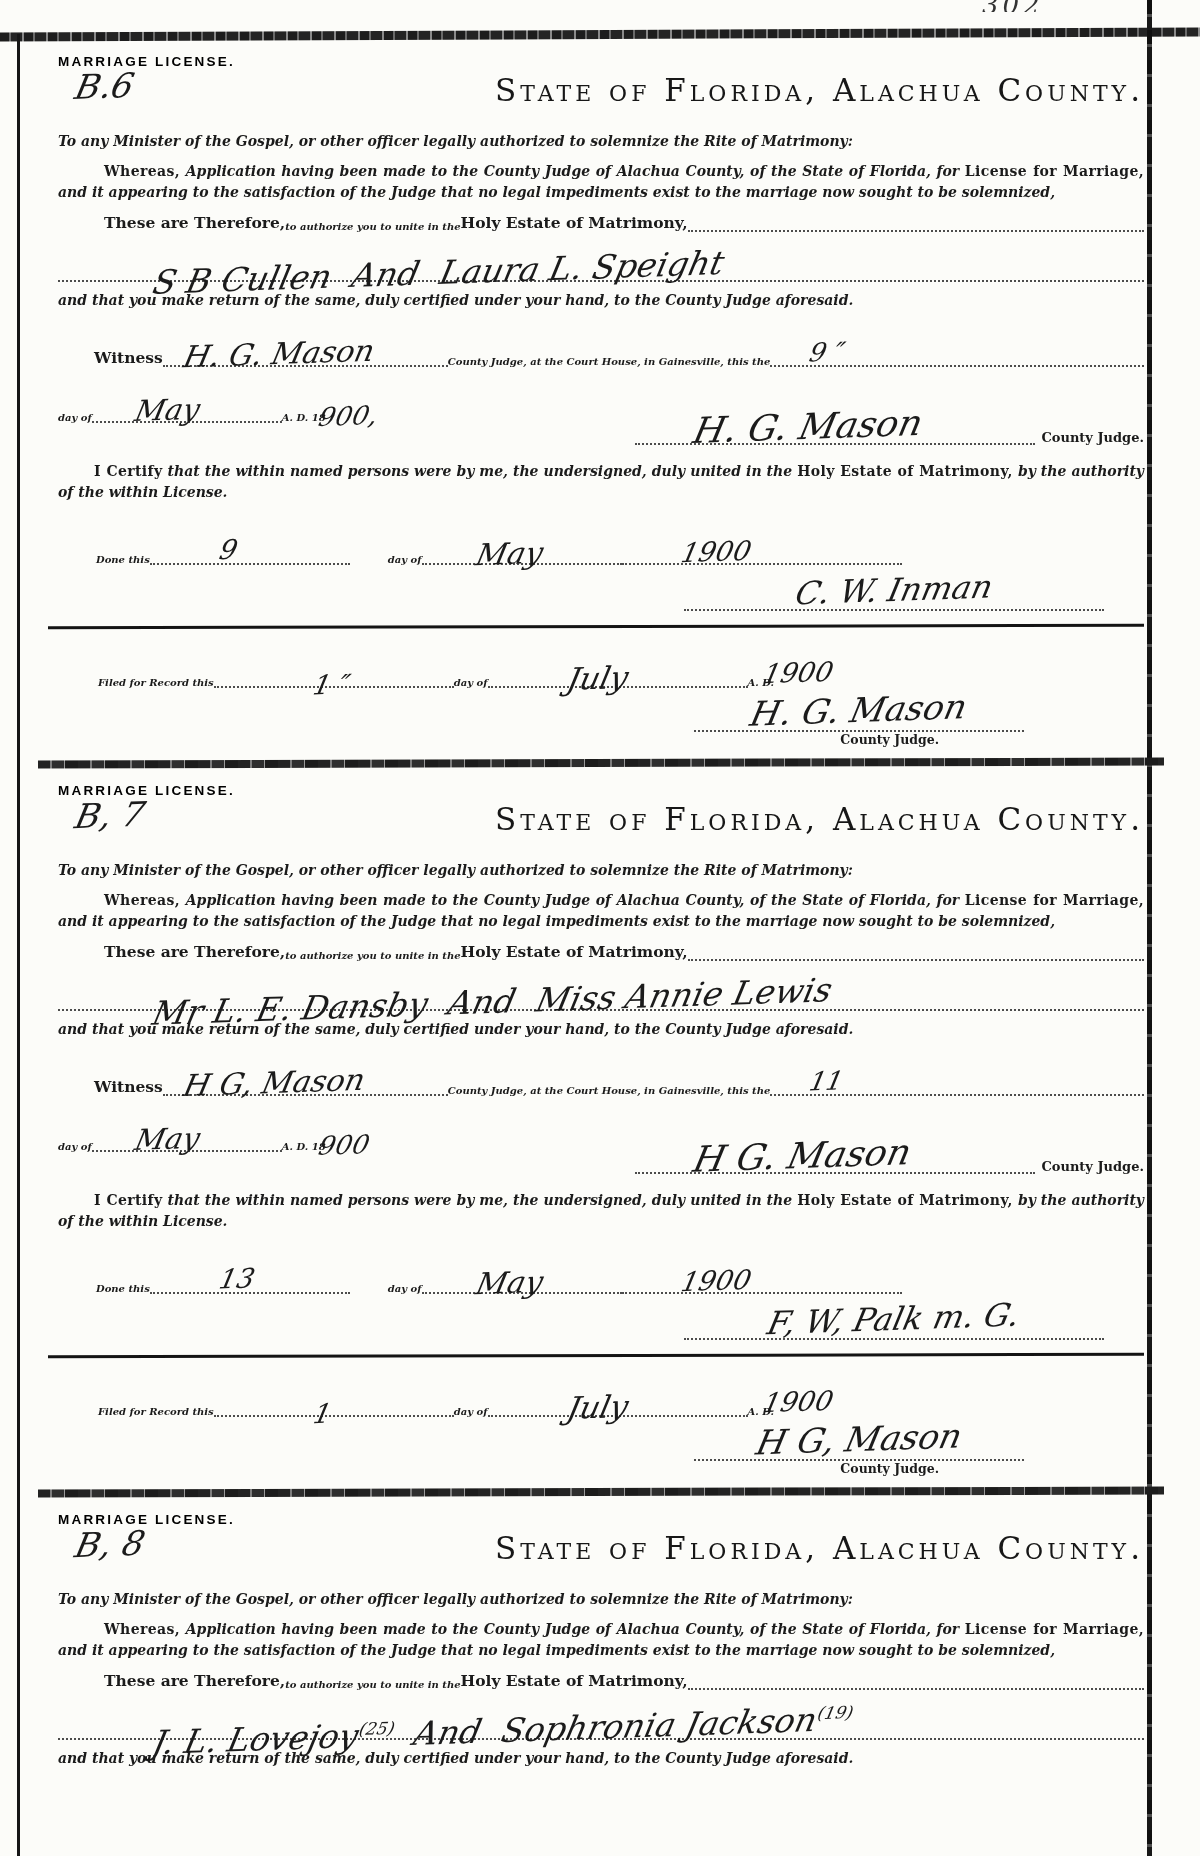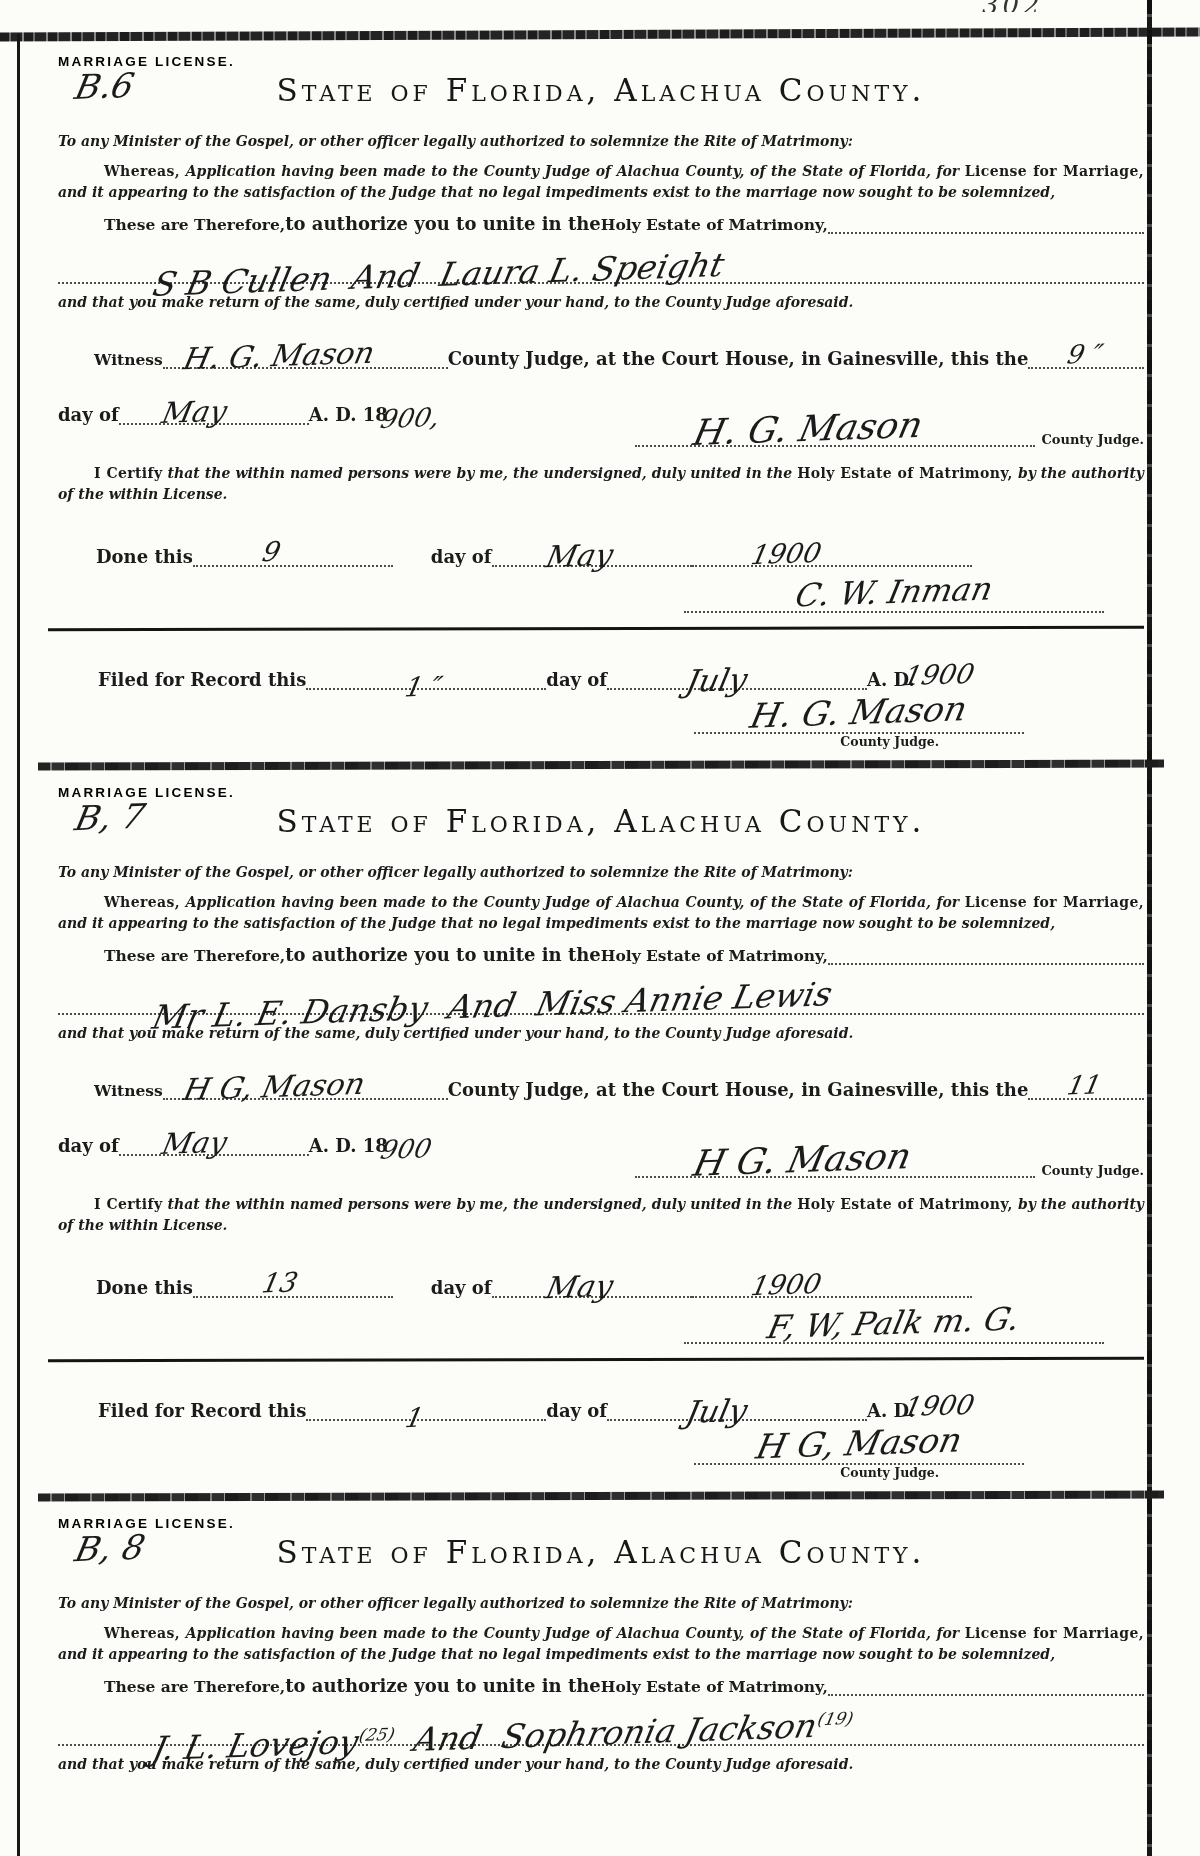--- a/index.html
+++ b/index.html
@@ -31,36 +31,36 @@
   .certs { position:absolute; top:42px; left:58px; width:1086px; }
   .cert { padding-top:12px; }
 
   .ml-label {
     font-family:"Liberation Sans", sans-serif; font-weight:bold;
     font-size:13.5px; letter-spacing:2.2px; color:#000000;
   }
   .head-row { position:relative; height:52px; margin-top:1px; }
   .cert-number { position:absolute; left:18px; top:-4px; font-size:34px; }
   .cert-title {
-    position:absolute; left:0; right:0; top:2px; text-align:center; margin:0;
+    position:absolute; left:0; right:0; top:2px; text-align:right; margin:0;
     font-variant:small-caps; font-weight:normal; font-size:31px; letter-spacing:4px; color:#171717;
   }
   .p {
     font-size:14px; font-weight:bold; font-style:italic;
     line-height:1.5; margin:9px 0 8px 0; text-align:justify;
   }
   .salutation { text-align:left; }
   .indent { text-indent:46px; }
   .blk { font-style:normal; font-weight:bold; letter-spacing:0.4px; }
 
   .script { font-family:"DejaVu Serif", serif; font-style:italic; font-weight:normal; }
   .sig { display:inline-block; transform:skewX(-14deg) rotate(-2deg); white-space:nowrap; }
 
   .row { display:flex; align-items:flex-end; }
-  .lbl { font-size:18px; font-weight:bold; white-space:nowrap; }
+  .lbl { font-size:10px; font-weight:bold; font-style:italic; white-space:nowrap; }
   .lbl-blk { font-size:15.5px; font-weight:bold; white-space:nowrap; }
   .dfill { position:relative; border-bottom:2px dotted #4c4c4c; }
   .grow { flex:1; }
   .dscript { position:absolute; bottom:-8px; white-space:nowrap; }
 
   .these-row { margin:10px 0 0 0;justify-content:flex-end; }
   .names-line { position:relative; border-bottom:2px dotted #4c4c4c; height:48px; margin:0 0 8px 0; }
   .names-line .dscript { left:9%; bottom:-12px; font-size:33px; }
   .names-line sup { font-size:17px; }
 

